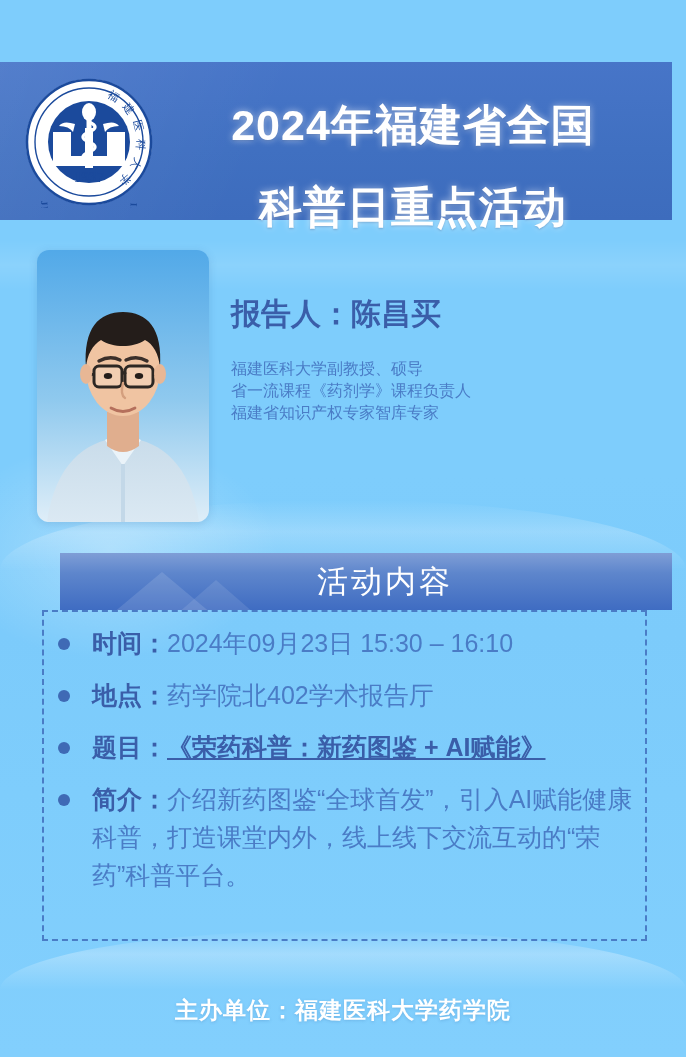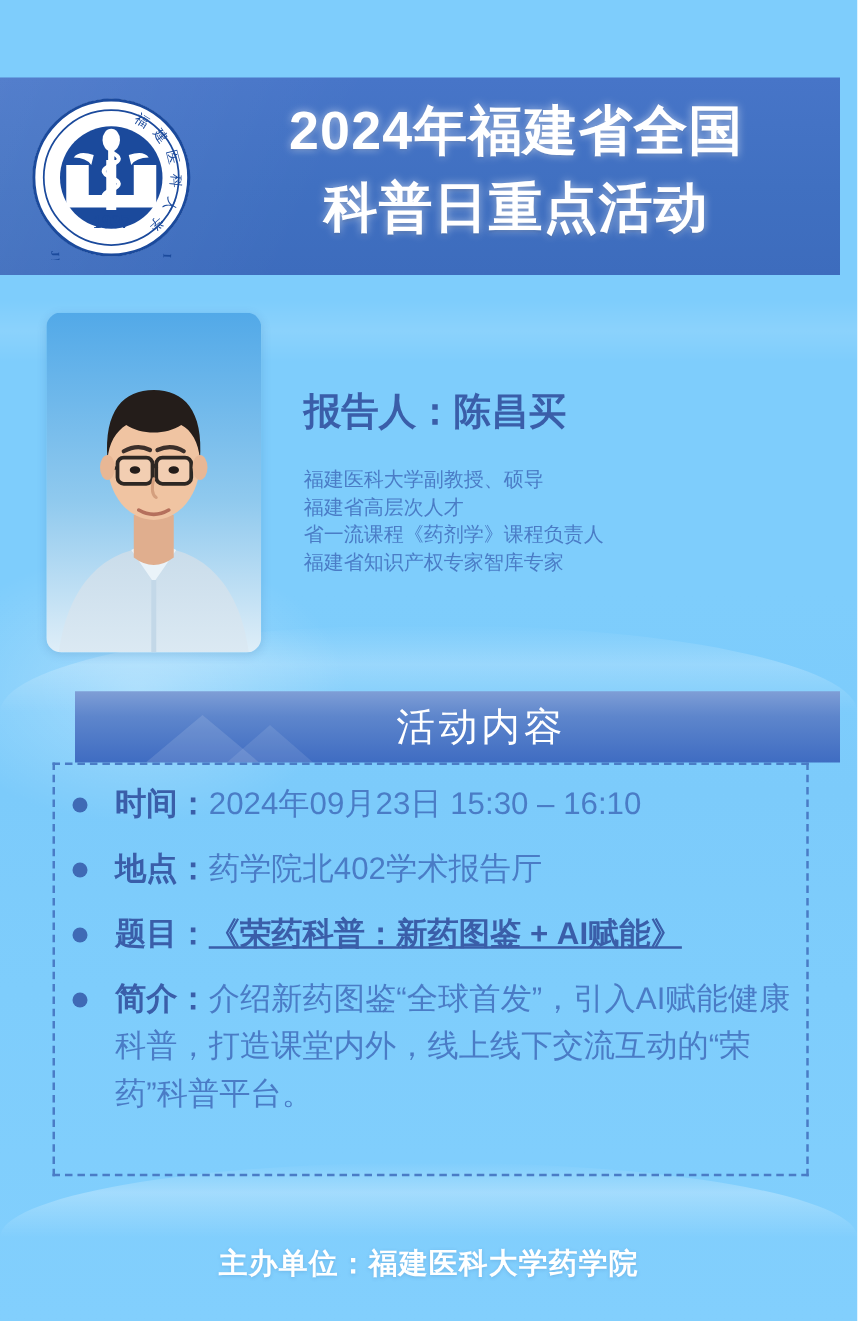--- a/index.html
+++ b/index.html
@@ -90,39 +90,38 @@
     top: 12px;
     width: 490px;
     text-align: center;
     color: #ffffff;
     font-weight: bold;
     font-size: 43px;
     line-height: 1.45;
     letter-spacing: 1px;
     text-shadow: 0 0 7px rgba(255,255,255,0.55), 0 1px 2px rgba(25,60,120,0.35);
   }
-  #header-title .line { display: block; white-space: nowrap; }
+  #header-title .line { display: block; white-space: nowrap; margin-top: 20px; }
 
   
   #speaker-photo {
     position: absolute;
     left: 37px;
     top: 250px;
     width: 172px;
     height: 272px;
     border-radius: 12px;
     overflow: hidden;
     box-shadow: 0 2px 8px rgba(40,90,150,0.18);
   }
   #speaker-info {
     position: absolute;
-    left: 243px;
+    left: 231px;
     top: 296px;
     width: 430px;
-    margin-top: 16px;
   }
   #speaker-name-line {
     color: #3a5ea9;
     font-weight: bold;
     font-size: 30px;
     line-height: 1.2;
     white-space: nowrap;
     margin-bottom: 26px;
   }
   .speaker-cred {
@@ -320,21 +319,20 @@
       <path d="M74 158 q12 7 24 0" stroke="#b5705c" stroke-width="2.8" fill="none" stroke-linecap="round"></path>
 
       <ellipse cx="49" cy="124" rx="6" ry="10" fill="#e8b795"></ellipse>
       <ellipse cx="123" cy="124" rx="6" ry="10" fill="#e8b795"></ellipse>
     </svg>
   </div>
 
   <div id="speaker-info">
     <div id="speaker-name-line"><span>报告人：</span><span>陈昌买</span></div>
     <div class="speaker-cred">福建医科大学副教授、硕导</div>
-    <div class="speaker-cred">福建省高层次人才</div>
     <div class="speaker-cred">省一流课程《药剂学》课程负责人</div>
     <div class="speaker-cred">福建省知识产权专家智库专家</div>
   </div>
 
   <div id="section-banner">
     <div class="mountain"></div>
     <div class="mountain2"></div>
     <div id="section-banner-label">活动内容</div>
   </div>
 

